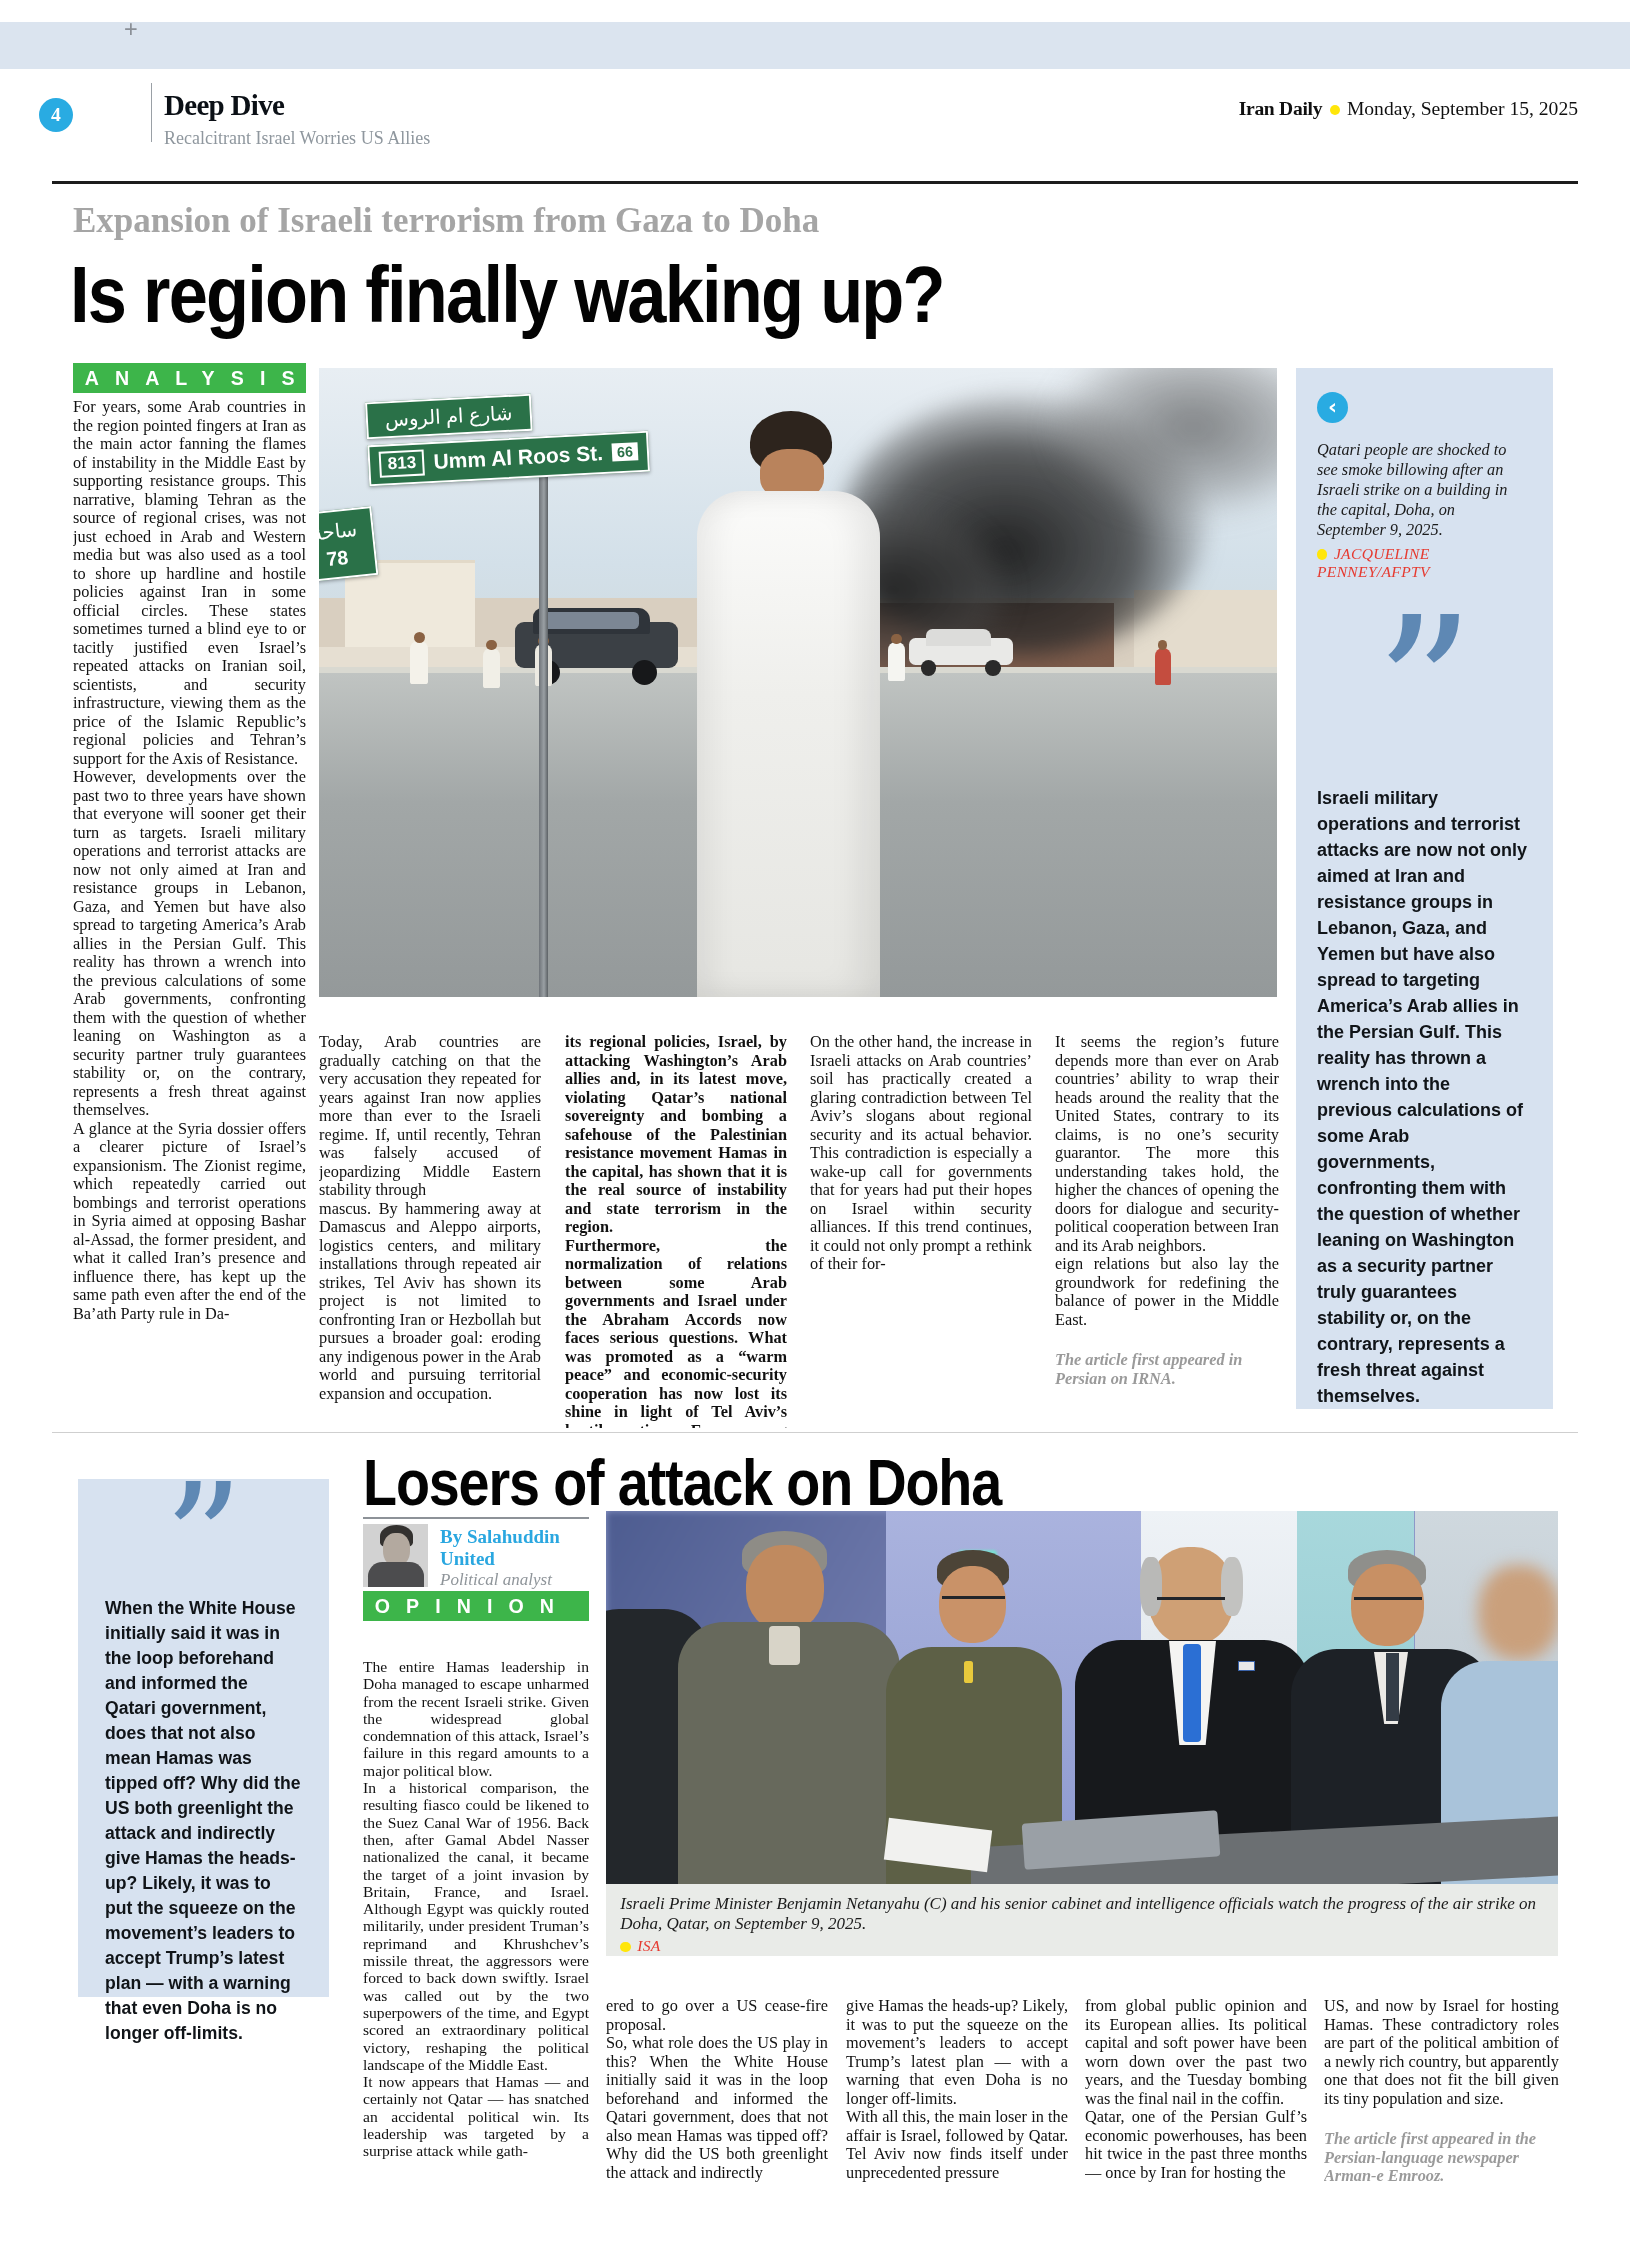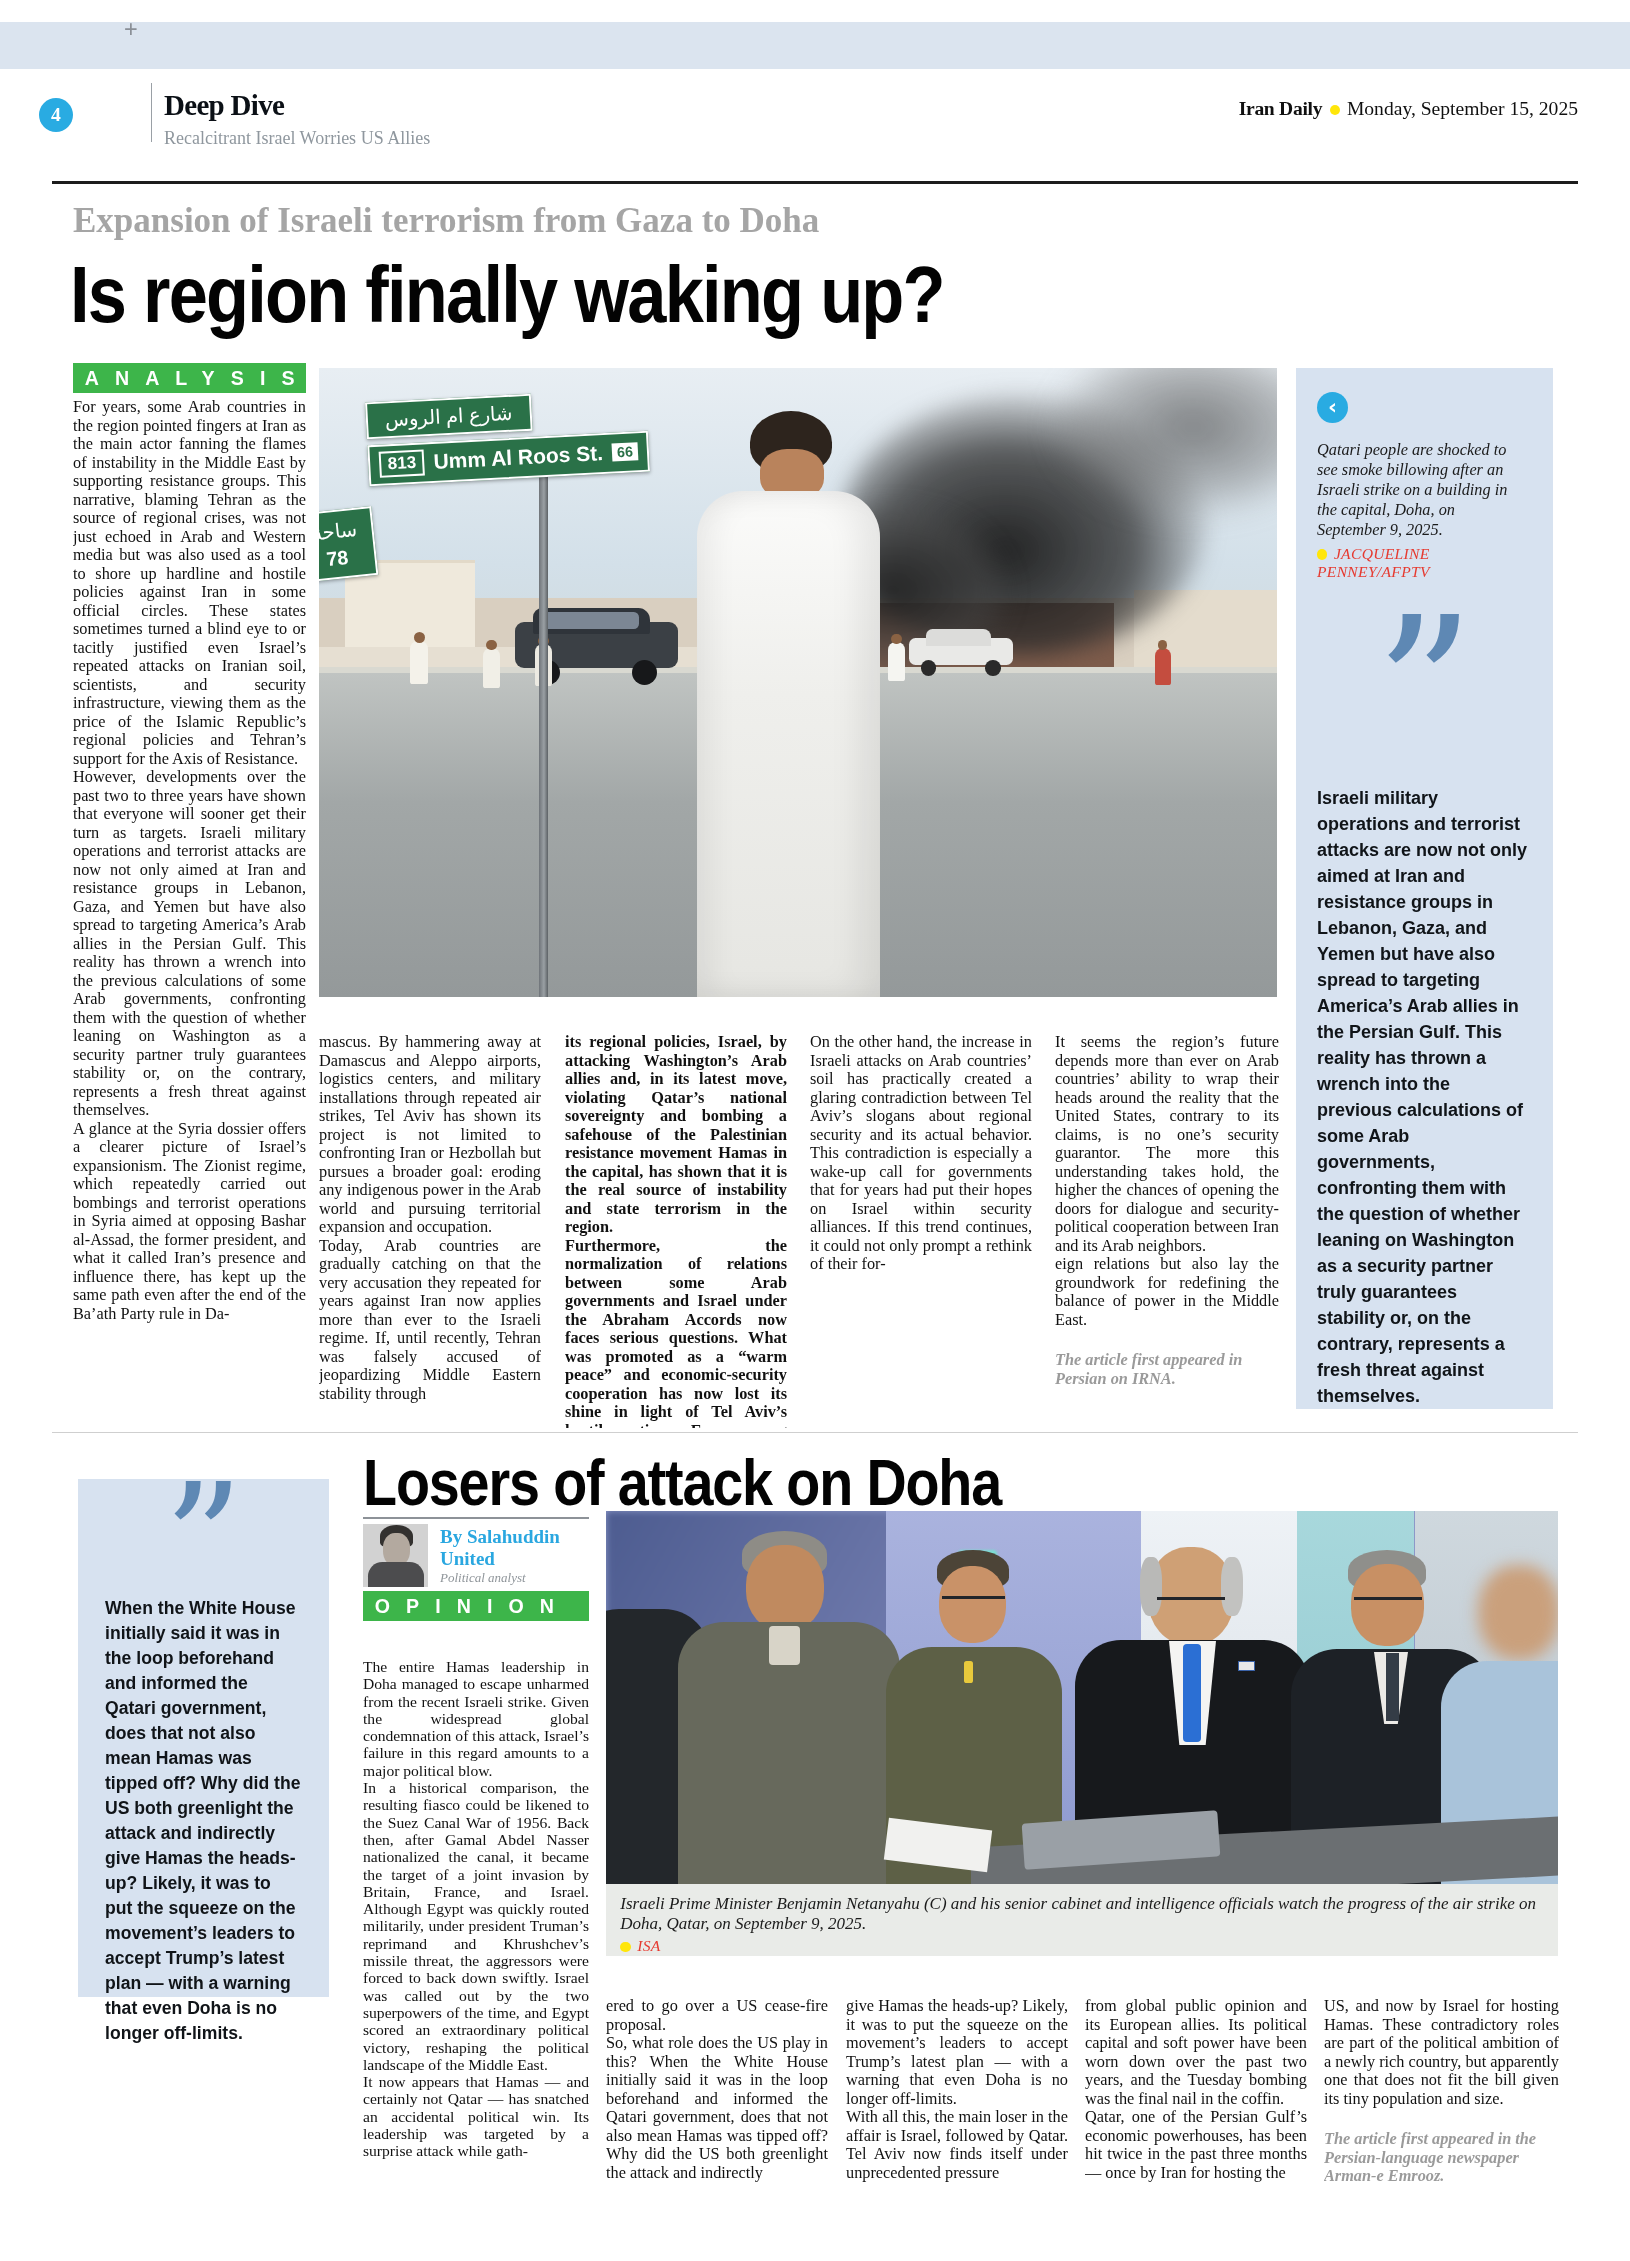--- a/index.html
+++ b/index.html
@@ -67,21 +67,21 @@
   
   .qpanel { left:78px; top:1479px; width:251px; height:518px; background:#d7e2f0; padding:0 27px; }
   .q2glyph { font-size:156px; height:98px; margin-top:5.2px; }
   .qp2text { margin-top:14.3px; font-size:17.6px; line-height:25px; }
   .h2 { left:363px; top:1446px; width:978px; font-family:"Liberation Sans",sans-serif; font-weight:bold; font-size:64px;
         color:#030303; letter-spacing:-1.3px; transform:scaleX(0.87); transform-origin:left top; white-space:nowrap; }
   .byline { left:363px; top:1517px; width:226px; }
   .byrule { width:226px; height:2px; background:#8d9298; }
   .headshot { position:absolute; left:0; top:5.2px; width:65px; height:63px; background:#d2d2d2; overflow:hidden; }
   .byname { margin-left:77px; padding-top:6.5px; font-weight:bold; font-size:19px; line-height:22px; color:#2aa7e0; width:130px; }
-  .byrole { margin-left:77px; font-style:italic; font-size:13px; color:#8f959a; }
+  .byrole { margin-left:77px; font-style:italic; font-size:17px; color:#8f959a; }
   .tag2 { left:363px; top:1591px; width:226px; }
   .ocol1 { left:363px; top:1628px; width:226px; height:595px; font-size:15.6px; line-height:17.3px;margin-top:30px; }
   .bcol { top:1997px; height:261px; }
   .b2 { left:606px;  width:222px; }
   .b3 { left:846px; width:222px; }
   .b4 { left:1085px; width:222px; }
   .b5 { left:1324px; width:235px; }
 
   
   .photo2 { left:606px; top:1511px; width:952px; height:373px; overflow:hidden; background:#8c98c8; }
@@ -176,22 +176,22 @@
   </div>
 
   <div class="abs" style="left:378px;top:43px;width:183px;height:586px;">
     <div class="abs" style="left:53px;top:0;width:82px;height:63px;background:#2d241d;border-radius:50% 50% 42% 42%;"></div>
     <div class="abs" style="left:63px;top:38px;width:64px;height:51px;background:#b9835c;border-radius:42%;"></div>
     <div class="abs" style="left:0;top:80px;width:183px;height:507px;background:linear-gradient(180deg,#fbfbfa 0%,#efefec 40%,#e6e6e2 100%);border-radius:46px 46px 0 0;box-shadow:inset -19.6px 0 33px rgba(0,0,0,0.08), inset 17px 0 26px rgba(0,0,0,0.05);"></div>
   </div>
 </div>
 
 <div class="abs bodycol ucol c2">
+    <p>Today, Arab countries are gradually catching on that the very accusation they repeated for years against Iran now applies more than ever to the Israeli regime. If, until recently, Tehran was falsely accused of jeopardizing Middle Eastern stability through</p>
     <p>mascus. By hammering away at Damascus and Aleppo airports, logistics centers, and military installations through repeated air strikes, Tel Aviv has shown its project is not limited to confronting Iran or Hezbollah but pursues a broader goal: eroding any indigenous power in the Arab world and pursuing territorial expansion and occupation.</p>
-    <p>Today, Arab countries are gradually catching on that the very accusation they repeated for years against Iran now applies more than ever to the Israeli regime. If, until recently, Tehran was falsely accused of jeopardizing Middle Eastern stability through</p>
   </div>
 <div class="abs bodycol ucol c3">
     <p>its regional policies, Israel, by attacking Washington’s Arab allies and, in its latest move, violating Qatar’s national sovereignty and bombing a safehouse of the Palestinian resistance movement Hamas in the capital, has shown that it is the real source of instability and state terrorism in the region.</p>
     <p>Furthermore, the normalization of relations between some Arab governments and Israel under the Abraham Accords now faces serious questions. What was promoted as a “warm peace” and economic-security cooperation has now lost its shine in light of Tel Aviv’s hostile actions. Even among Arab societies, popular</p>
   </div>
 <div class="abs bodycol ucol c4">
     <p>On the other hand, the increase in Israeli attacks on Arab countries’ soil has practically created a glaring contradiction between Tel Aviv’s slogans about regional security and its actual behavior. This contradiction is especially a wake-up call for governments that for years had put their hopes on Israel within security alliances. If this trend continues, it could not only prompt a rethink of their for-</p>
   </div>
 <div class="abs bodycol ucol c5">
   <div>

